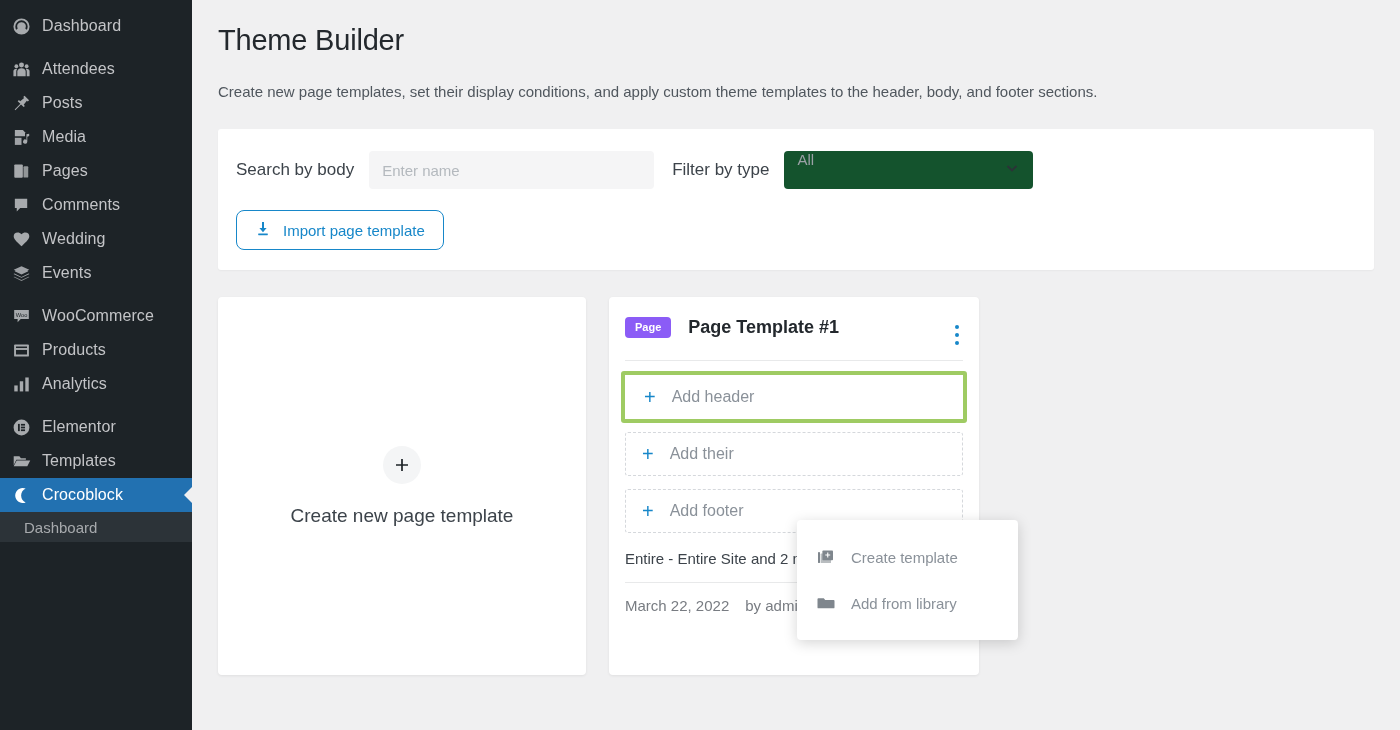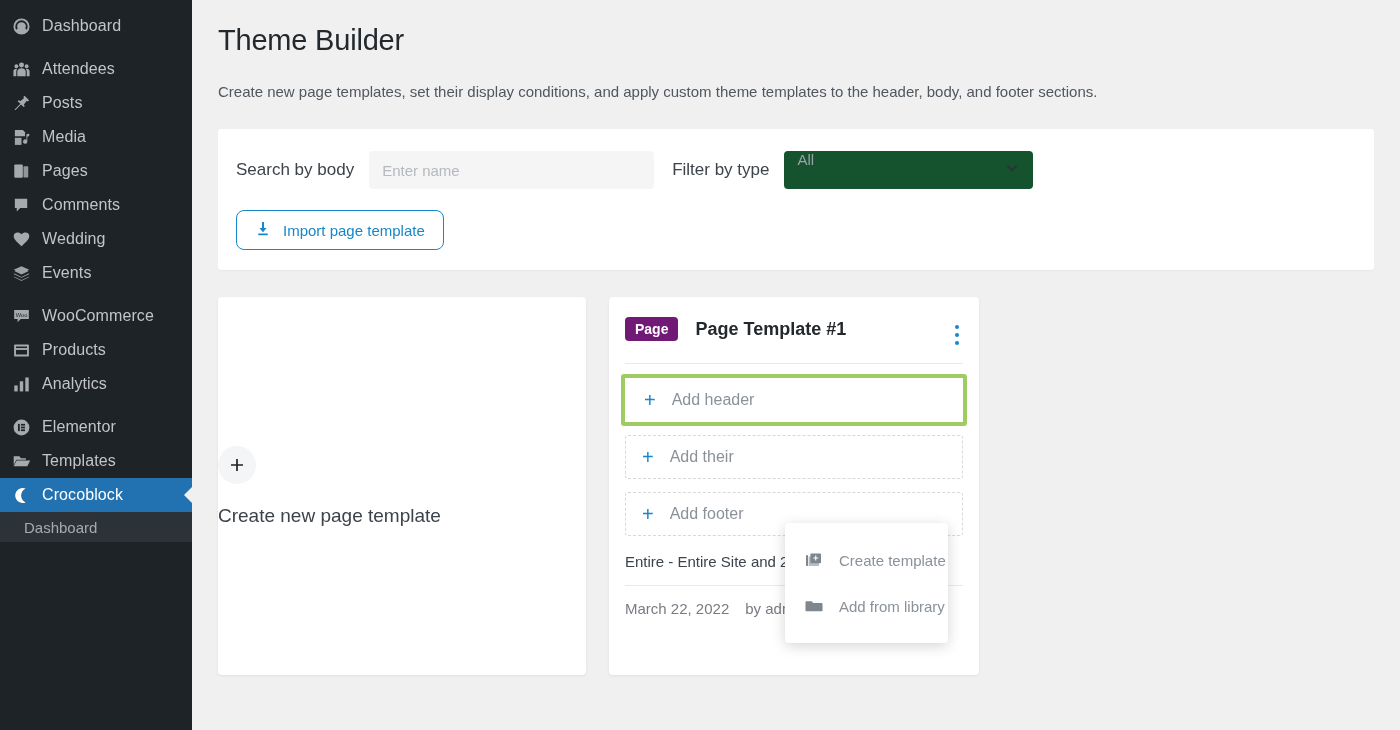--- a/index.html
+++ b/index.html
@@ -131,43 +131,43 @@
     margin-top: 27px;
   }
   .card {
     background: #fff;
     border-radius: 4px;
     box-shadow: 0 1px 3px rgba(0,0,0,0.07);
   }
   .create-card {
     width: 368px; height: 378px;
     display: flex; flex-direction: column;
-    justify-content: center;
+    align-items: center; justify-content: center;
   }
   .create-plus {
     width: 38px; height: 38px; border-radius: 50%;
     background: #f4f5f6;
     display: flex; align-items: center; justify-content: center;
     color: #1d2327;
   }
   .create-label {
     margin-top: 21px;
     font-size: 19px; color: #3c434a;
   }
 
   .tpl-card {
     width: 370px; height: 378px;
     padding: 20px 16px 0 16px;
     position: relative;
   }
   .tpl-head { display: flex; align-items: center; }
   .badge {
-    background: #701a75;
+    background: #8b5cf6;
     color: #fff;
-    font-size: 14px; font-weight: 700;
+    font-size: 11px; font-weight: 700;
     padding: 5px 10px;
     border-radius: 4px;
     line-height: 1;
   }
   .tpl-name {
     margin-left: 17px;
     font-size: 18px; font-weight: 700; color: #23282d;
   }
   .kebab {
     position: absolute; right: 20px; top: 28px;
@@ -206,22 +206,22 @@
   .tpl-meta-divider { height: 1px; background: #e8e9ea; margin-top: 15px; }
   .tpl-footer {
     margin-top: 14px;
     font-size: 15px; color: #787c82;
     display: flex; gap: 16px;
   }
 
   
   .dropdown {
     position: absolute;
-    left: 160px; top: 149px;
-    width: 163px;
+    left: 172px; top: 149px;
+    width: 221px;
     background: #fff;
     border-radius: 4px;
     box-shadow: 0 3px 14px rgba(0,0,0,0.17);
     padding: 14px 0 14px 0;
     z-index: 20;
   }
   .dd-item {
     display: flex; align-items: center;
     height: 46px;
     padding-left: 18px;

